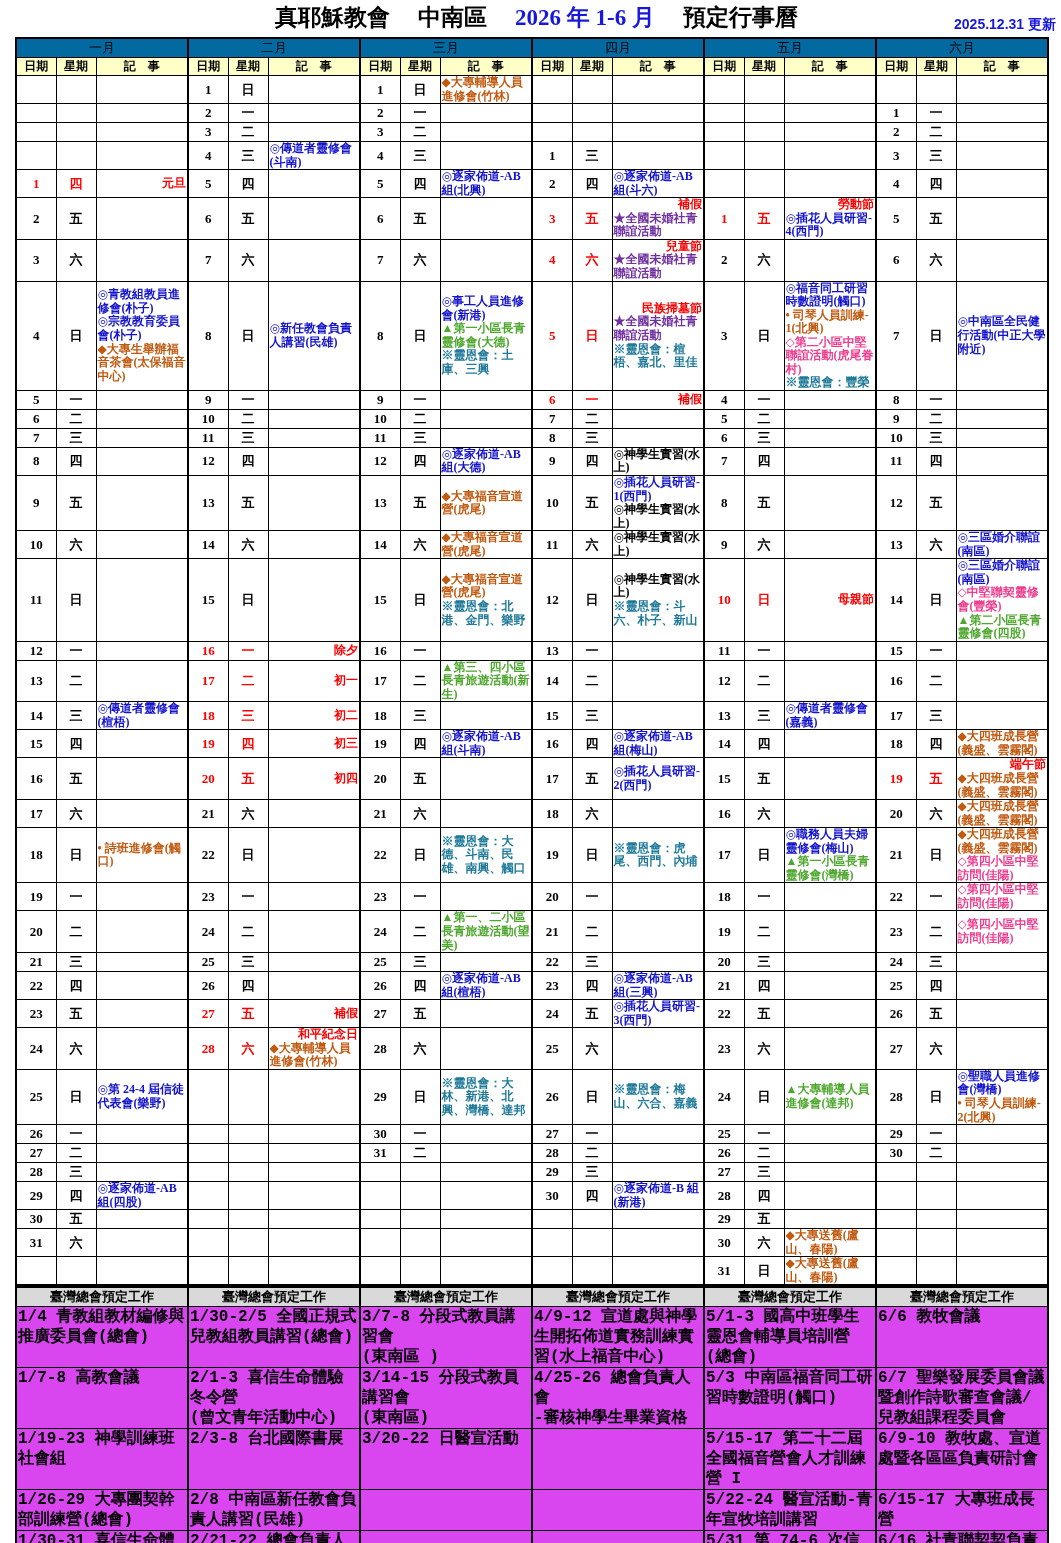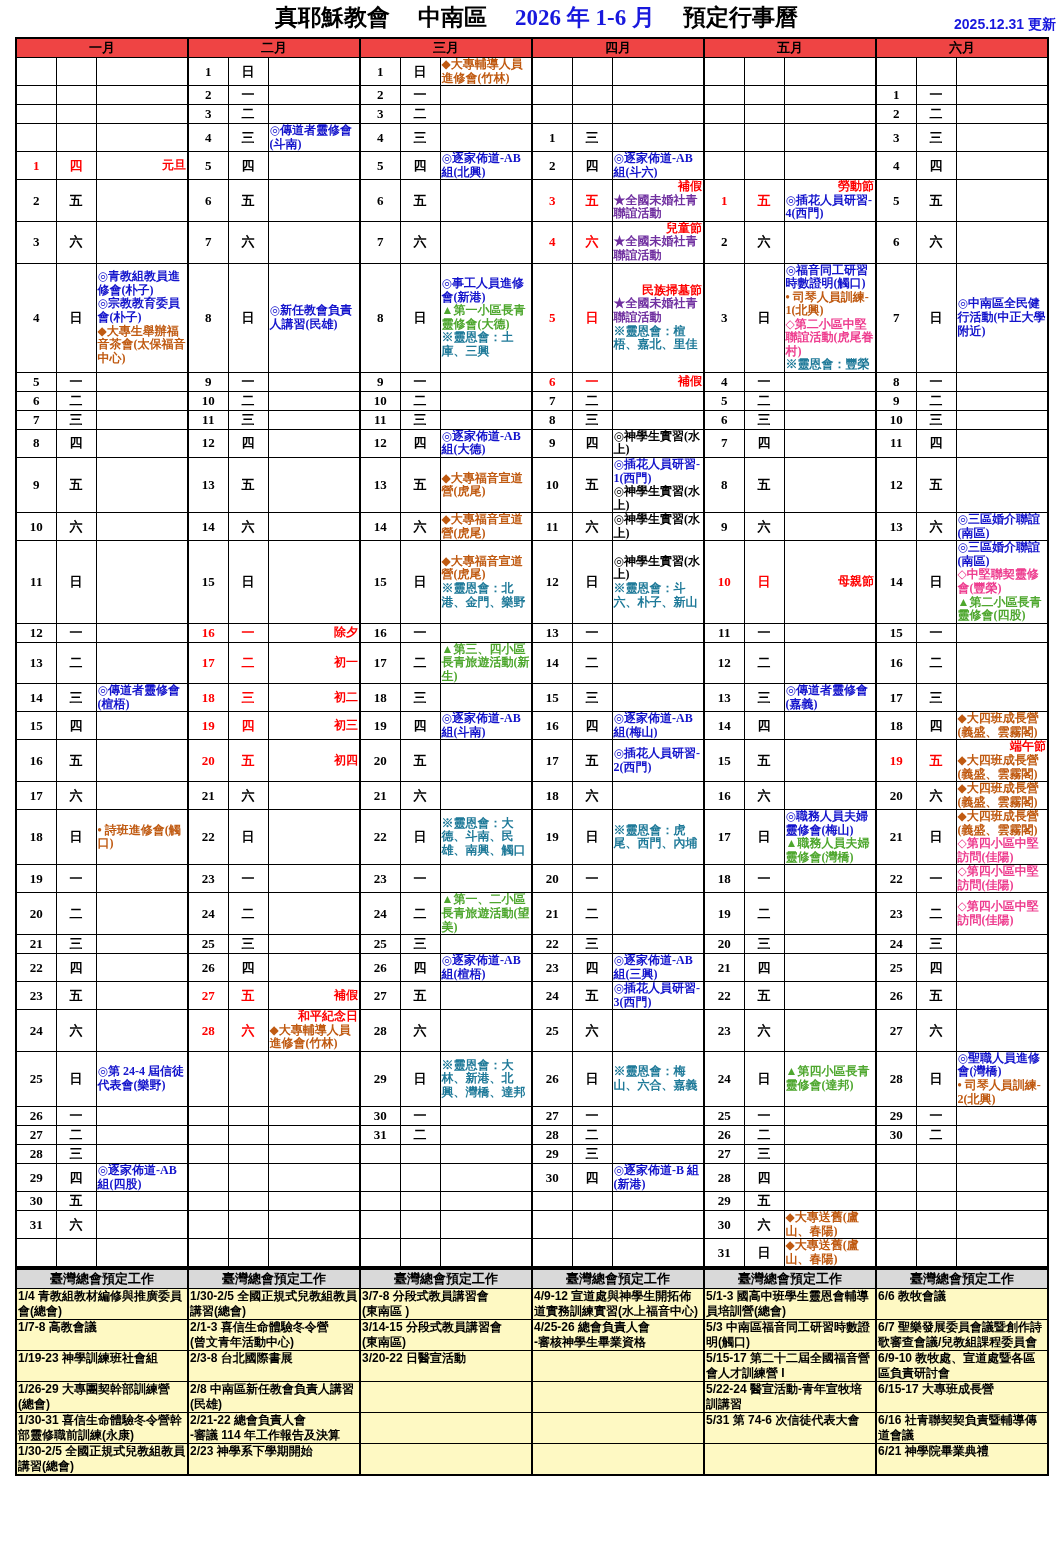--- a/index.html
+++ b/index.html
@@ -5,37 +5,37 @@
   html,body{margin:0;padding:0;background:#fff;}
   body{width:1061px;font-family:"Liberation Serif","DejaVu Serif",serif;color:#000;}
   .page{padding:3px 3px 6px 15px;}
   .title-row{position:relative;text-align:center;font-weight:bold;font-size:23px;line-height:1.3;height:34px;white-space:nowrap;}
   .title-row .sp{margin:0 14px;}
   .blue-txt{color:#1818DD;}
   .update-stamp{position:absolute;right:2px;top:12px;color:#1818DD;font-size:14px;font-weight:bold;font-family:"Liberation Sans","DejaVu Sans",sans-serif;}
   table{border-collapse:collapse;table-layout:fixed;width:1032px;border:2px solid #000;}
   th,td{border:1px solid #000;padding:0 1px;overflow:hidden;}
   .gl{border-left:2px solid #000;}
-  .mh{background:#ef4444;font-size:13px;height:17px;font-weight:bold;}
+  .mh{background:#0369a1;font-size:13px;height:17px;font-weight:normal;}
   .sh{background:#FFFFC8;font-size:12px;height:16px;font-weight:bold;}
   .dt,.wk{text-align:center;vertical-align:middle;font-size:13px;font-weight:bold;height:14px;}
   .nt{font-size:12px;font-weight:bold;line-height:1.13;vertical-align:middle;}
   .nt div{overflow-wrap:anywhere;word-break:break-all;}
   .ctr{text-align:right;}
   .c-bk{color:#000000}
   .c-rd{color:#FE0000}
   .c-bl{color:#1414CC}
   .c-br{color:#C05A11}
   .c-gr{color:#4EA72E}
   .c-tl{color:#1F7A99}
   .c-pu{color:#7030A0}
   .c-pk{color:#EE3D8F}
   .assembly{margin-top:0;}
   .assembly th{background:#D9D9D9;font-family:"Liberation Sans","DejaVu Sans",sans-serif;font-size:13px;height:17px;}
-  .assembly td{background:#fef9c3;font-family:Liberation Sans, sans-serif;font-size:12px;font-weight:bold;line-height:1.25;vertical-align:top;white-space:pre-line;overflow-wrap:anywhere;word-break:break-all;height:28px;}
+  .assembly td{background:#d946ef;font-family:Liberation Mono, monospace;font-size:16px;font-weight:bold;line-height:1.25;vertical-align:top;white-space:pre-line;overflow-wrap:anywhere;word-break:break-all;height:28px;}
 </style>
 </head>
 <body>
 
 <div class="page">
 
   <div class="title-row">
     <span class="sp">真耶穌教會</span><span class="sp">中南區</span><span class="sp blue-txt">2026 年 1-6 月</span><span class="sp">預定行事曆</span>
     <span class="update-stamp">2025.12.31 更新</span>
   </div>
@@ -63,20 +63,40 @@
     </colgroup>
     <thead>
       <tr id="month-header-row">
           <th colspan="3" class="mh gl">一月</th>
           <th colspan="3" class="mh gl">二月</th>
           <th colspan="3" class="mh gl">三月</th>
           <th colspan="3" class="mh gl">四月</th>
           <th colspan="3" class="mh gl">五月</th>
           <th colspan="3" class="mh gl">六月</th>
         </tr>
+      <tr id="sub-header-row">
+          <th class="sh gl">日期</th>
+          <th class="sh">星期</th>
+          <th class="sh">記　事</th>
+          <th class="sh gl">日期</th>
+          <th class="sh">星期</th>
+          <th class="sh">記　事</th>
+          <th class="sh gl">日期</th>
+          <th class="sh">星期</th>
+          <th class="sh">記　事</th>
+          <th class="sh gl">日期</th>
+          <th class="sh">星期</th>
+          <th class="sh">記　事</th>
+          <th class="sh gl">日期</th>
+          <th class="sh">星期</th>
+          <th class="sh">記　事</th>
+          <th class="sh gl">日期</th>
+          <th class="sh">星期</th>
+          <th class="sh">記　事</th>
+        </tr>
     </thead>
     <tbody id="cal-body">
         <tr>
           <td class="dt gl"></td>
           <td class="wk"></td>
           <td class="nt"></td>
           <td class="dt gl">1</td>
           <td class="wk">日</td>
           <td class="nt"></td>
           <td class="dt gl">1</td>
@@ -606,21 +626,21 @@
           </td>
           <td class="dt gl">19</td>
           <td class="wk">日</td>
           <td class="nt">
             <div class="c-tl">※靈恩會：虎尾、西門、內埔</div>
           </td>
           <td class="dt gl">17</td>
           <td class="wk">日</td>
           <td class="nt">
             <div class="c-bl">◎職務人員夫婦靈修會(梅山)</div>
-            <div class="c-gr">▲職務人員夫婦靈修會(灣橋)</div>
+            <div class="c-gr">▲第一小區長青靈修會(灣橋)</div>
           </td>
           <td class="dt gl">21</td>
           <td class="wk">日</td>
           <td class="nt">
             <div class="c-br">◆大四班成長營(義盛、雲霧閣)</div>
             <div class="c-pk">◇第四小區中堅訪問(佳陽)</div>
           </td>
         </tr>
         <tr>
           <td class="dt gl">19</td>
@@ -774,21 +794,21 @@
             <div class="c-tl">※靈恩會：大林、新港、北興、灣橋、達邦</div>
           </td>
           <td class="dt gl">26</td>
           <td class="wk">日</td>
           <td class="nt">
             <div class="c-tl">※靈恩會：梅山、六合、嘉義</div>
           </td>
           <td class="dt gl">24</td>
           <td class="wk">日</td>
           <td class="nt">
-            <div class="c-gr">▲第四小區長青靈修會(達邦)</div>
+            <div class="c-gr">▲大專輔導人員進修會(達邦)</div>
           </td>
           <td class="dt gl">28</td>
           <td class="wk">日</td>
           <td class="nt">
             <div class="c-bl">◎聖職人員進修會(灣橋)</div>
             <div class="c-br">• 司琴人員訓練-2(北興)</div>
           </td>
         </tr>
         <tr>
           <td class="dt gl">26</td>

